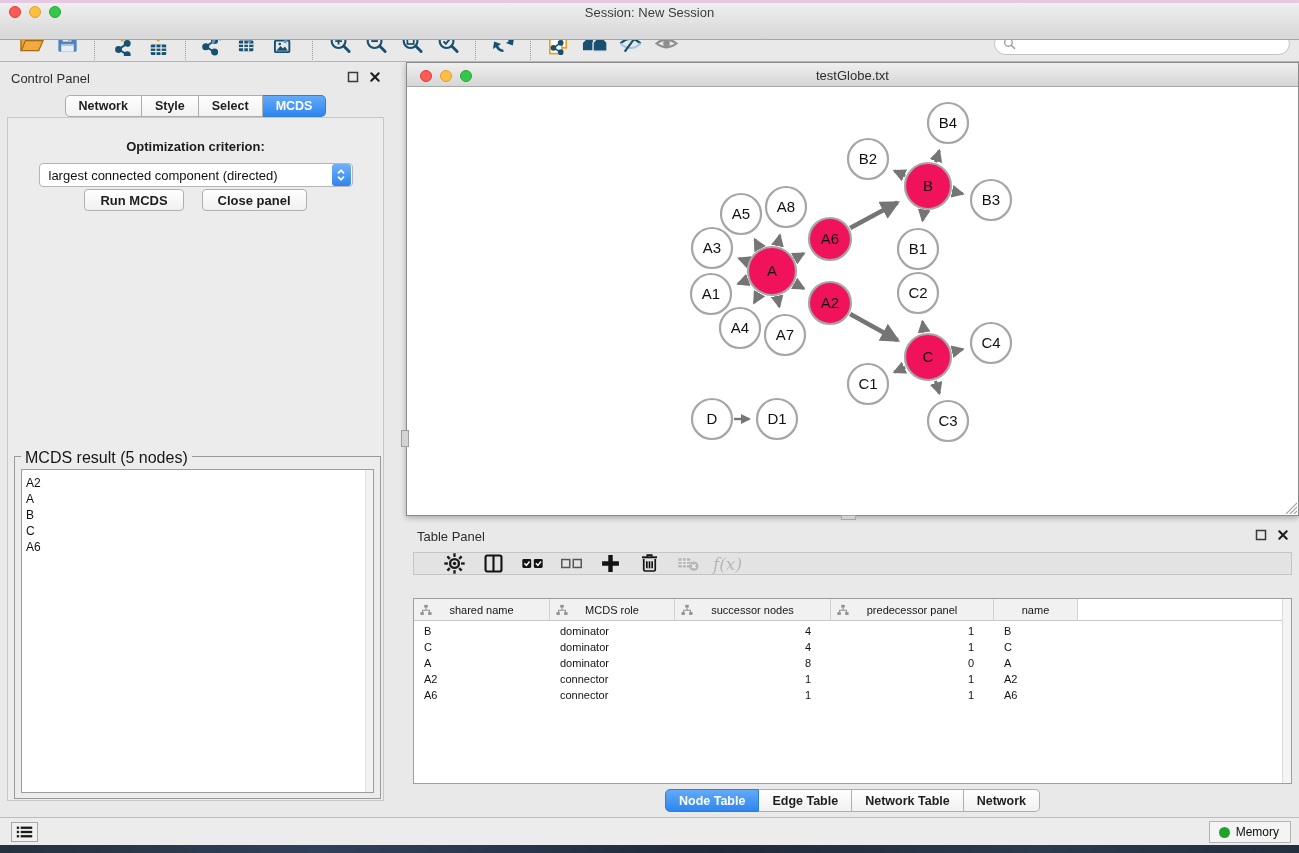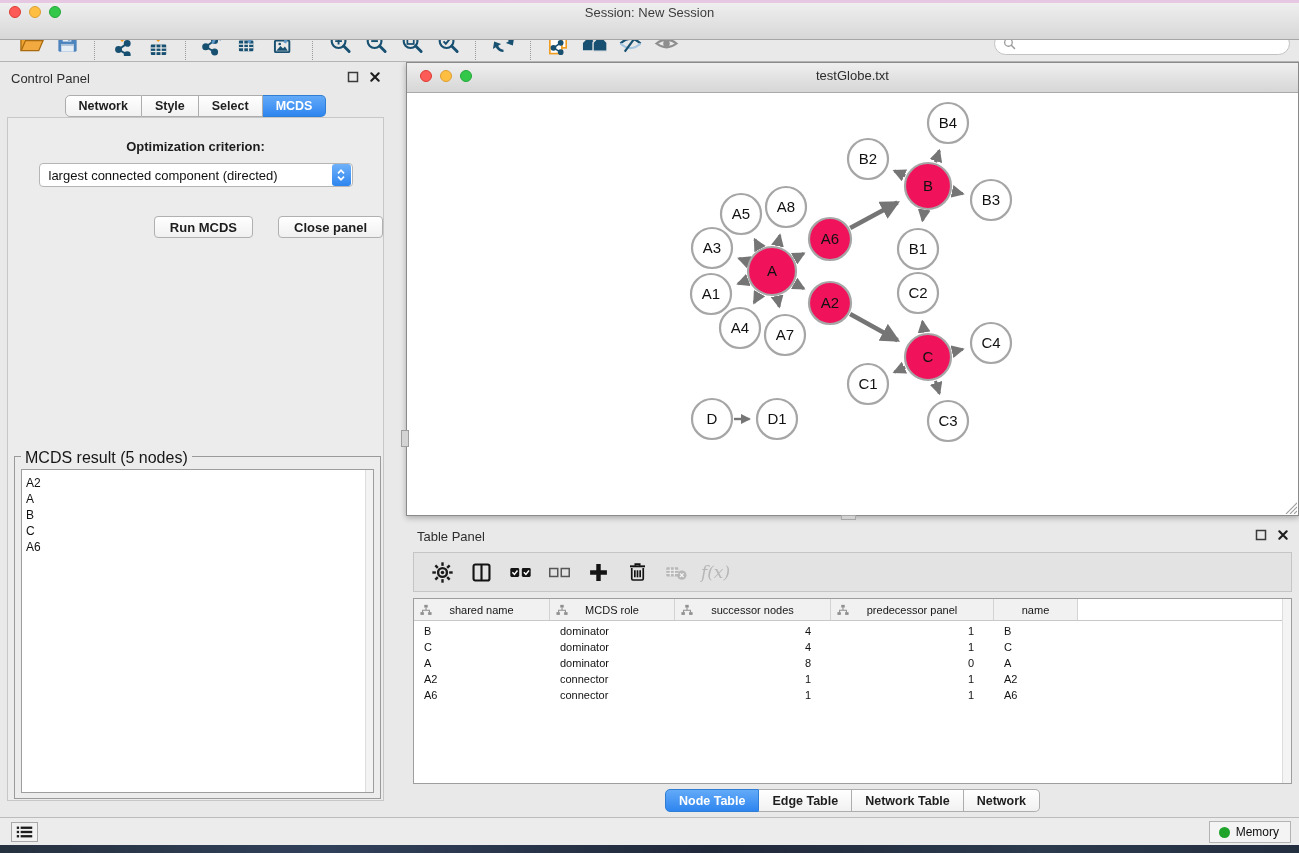--- a/index.html
+++ b/index.html
@@ -39,41 +39,41 @@
 .seg-btn{font-size:12.5px;font-weight:700;color:#1e1e1e;background:linear-gradient(#ffffff,#f1f1f1);border:1px solid #adadad;border-left:none;height:22px;padding:0 13px;cursor:pointer;white-space:nowrap}
 .seg-btn:first-child{border-left:1px solid #adadad;border-radius:5px 0 0 5px}
 .seg-btn:last-child{border-radius:0 5px 5px 0}
 .seg-btn.active{background:linear-gradient(#63aaf8,#2e85ef);border-color:#2f7ed4;color:#fff}
 .ctrl-pane{position:absolute;left:7px;right:7px;top:55px;bottom:16px;background:#ececec;border:1px solid #c7c7c7}
 .opt-label{margin-top:21px;text-align:center;font-size:13px;font-weight:700;color:#1c1c1c}
 .dropdown{position:relative;margin:9px auto 0;width:314px;height:24px;background:#fff;border:1px solid #b5b5b5;border-radius:4px;display:flex;align-items:center;cursor:pointer}
 .dd-text{flex:1;font-size:13px;padding-left:9px;color:#101010;white-space:nowrap;overflow:hidden}
 .dd-stepper{width:19px;height:22px;margin-right:1px;background:linear-gradient(#6eb1f9,#2e85ef);border-radius:3px;display:flex;align-items:center;justify-content:center;flex:0 0 auto}
 .dd-stepper svg{width:12px;height:16px}
-.btn-row{display:flex;justify-content:flex-end;gap:25px;margin-top:29px}
+.btn-row{display:flex;justify-content:center;gap:18px;margin-top:2px}
 .push-btn{font-size:13px;font-weight:700;color:#1c1c1c;background:linear-gradient(#ffffff,#f0f0f0);border:1px solid #b0b0b0;border-radius:4px;height:22px;padding:0 15px;cursor:pointer}
 .mcds-box{position:absolute;left:6px;right:2px;top:338px;bottom:1px;border:1px solid #9a9a9a}
 .mcds-legend{position:absolute;top:-8px;left:6px;background:#ececec;padding:0 4px;font-size:16px;color:#161616}
 .mcds-list{position:absolute;left:6px;right:6px;top:12px;bottom:5px;background:#fff;border:1px solid #9d9d9d;padding-top:5px;overflow:hidden}
 .mcds-item{font-size:12px;height:16px;line-height:16px;padding-left:4px;color:#111}
 .mcds-scroll{position:absolute;right:0;top:0;bottom:0;width:8px;background:#f3f3f3;border-left:1px solid #ddd}
 
 
 #network-window{position:absolute;left:406px;top:62px;width:893px;height:454px;background:#fff;border:1px solid #8a8a8a;box-shadow:0 2px 6px rgba(0,0,0,.28);z-index:10}
-.net-titlebar{position:relative;height:30px;background:linear-gradient(#efefef,#d6d6d6);border-bottom:1px solid #a9a9a9}
+.net-titlebar{position:relative;height:24px;background:linear-gradient(#efefef,#d6d6d6);border-bottom:1px solid #a9a9a9}
 .net-titlebar .lights{top:7px;left:13px}
 .net-title{line-height:26px;text-align:center;font-size:13px;color:#2d2d2d}
 #graph-svg{position:absolute;left:0;top:27px;width:891px;height:425px}
 .resize-grip{position:absolute;right:1px;bottom:1px;width:13px;height:13px;cursor:nwse-resize}
 .left-grip{position:absolute;left:-6px;top:367px;width:8px;height:17px;background:#d4d4d4;border:1px solid #9e9e9e;cursor:col-resize}
 #h-splitter{position:absolute;left:841px;top:515px;width:15px;height:5px;background:#d2d2d2;border:1px solid #a7a7a7;z-index:15;cursor:row-resize}
 
 
 #table-panel{position:absolute;left:406px;top:520px;width:893px;height:297px;background:#e9e9e9}
-.tp-toolbar{position:absolute;left:7px;right:7px;top:32px;height:40px;background:#e3e3e3;border:1px solid #c5c5c5;display:flex;align-items:center;padding-left:11px;gap:4px}
+.tp-toolbar{position:absolute;left:7px;right:7px;top:32px;height:23px;background:#e3e3e3;border:1px solid #c5c5c5;display:flex;align-items:center;padding-left:23px;gap:4px}
 .tp-btn{width:35px;height:32px;background:none;border:none;display:flex;align-items:center;justify-content:center;cursor:pointer}
 .tp-btn svg{width:23px;height:23px}
 .tp-btn.disabled{opacity:.6;cursor:default}
 .fx-label{font-family:"DejaVu Serif",serif;font-style:italic;font-size:17px;color:#999}
 .table-wrap{position:absolute;left:7px;right:7px;top:78px;bottom:33px;background:#fff;border:1px solid #9e9e9e;overflow:hidden}
 .thead{display:flex;height:22px;border-bottom:1px solid #c8c8c8}
 .th{position:relative;display:flex;align-items:center;justify-content:center;height:100%;font-size:11px;color:#161616;background:#f1f1f1;border-right:1px solid #d3d3d3;cursor:pointer}
 .th .tree{position:absolute;left:6px;width:12px;height:12px}
 .tbody{padding-top:2px}
 .trow{display:flex;height:16px;cursor:default}

